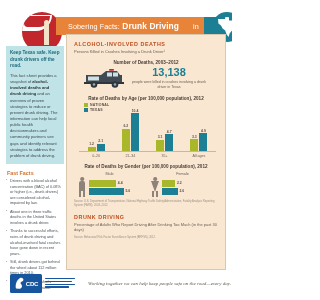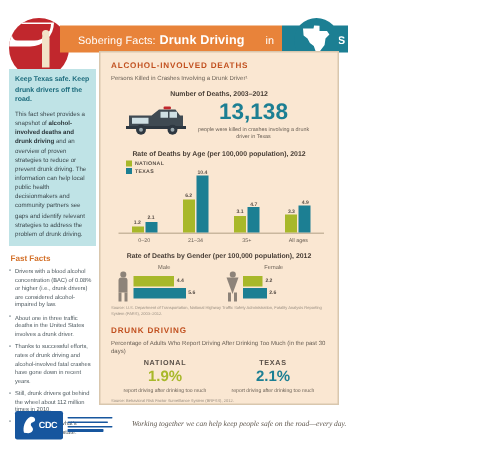--- a/index.html
+++ b/index.html
@@ -5,21 +5,21 @@
   * { box-sizing: border-box; margin: 0; padding: 0; }
   html, body {
     width: 232px; height: 300px;
     font-family: "Liberation Sans", sans-serif;
     background: #ffffff;
     overflow: hidden;
   }
   .page { position: relative; width: 232px; height: 300px; background: #fff; }
 
   
-  .header { position: absolute; left: 0; top: 12px; width: 260px; height: 34px; }
+  .header { position: absolute; left: 16px; top: 12px; width: 260px; height: 34px; }
   .logo-circle {
     position: absolute; left: 6px; top: 0px; width: 40px; height: 40px;
     border-radius: 50%; background: #c1272d; overflow: hidden;
   }
   .logo-circle .swoosh {
     position: absolute; left: -4px; top: 3px; width: 34px; height: 16px;
     background: #ffffff; border-radius: 0 0 40px 14px;
   }
   .logo-circle .swoosh2 {
     position: absolute; left: 2px; top: 4px; width: 26px; height: 11px;
@@ -108,21 +108,21 @@
   }
   .sec-sub { font-size: 4px; color: #6b6156; margin-top: 1.5px; line-height: 1.4; }
 
   .chart-title {
     font-size: 4.6px; font-weight: bold; color: #4a4038;
     text-align: center; margin-top: 6px;
   }
 
   
   .hero { display: flex; align-items: center; gap: 6px; margin-top: 2px; padding: 0 10px; }
-  .hero-num { font-size: 15px; font-weight: bold; color: #1c7f93; line-height: 1; text-align: center; }
+  .hero-num { font-size: 11px; font-weight: bold; color: #1c7f93; line-height: 1; text-align: center; }
   .hero-cap { font-size: 3.6px; color: #6b6156; line-height: 1.45; text-align: center; margin-top: 1.5px; }
   .car { position: relative; width: 40px; height: 22px; flex: 0 0 40px; }
 
   
   .legend { display: flex; flex-direction: column; gap: 1.2px; margin: 2px 0 0 10px; }
   .legend-row { display: flex; align-items: center; gap: 2px; }
   .legend-sw { width: 4px; height: 4px; }
   .legend-lb { font-size: 3.5px; font-weight: bold; color: #5a5048; letter-spacing: .2px; }
 
   
@@ -373,29 +373,17 @@
         </div>
       </div>
     </div>
 
     <div class="src">Source: U.S. Department of Transportation, National Highway Traffic Safety Administration, Fatality Analysis Reporting System (FARS), 2003–2012.</div>
 
     <div class="sec">
       <div class="sec-title">DRUNK DRIVING</div>
       <div class="sec-sub">Percentage of Adults Who Report Driving After Drinking Too Much (in the past 30 days)</div>
 
-      <div class="dd-cols">
-        <div class="dd-col">
-          <div class="dd-lab">NATIONAL</div>
-          <div class="dd-num nat">1.9%</div>
-          <div class="dd-cap">report driving after drinking too much</div>
-        </div>
-        <div class="dd-col">
-          <div class="dd-lab">TEXAS</div>
-          <div class="dd-num tex">2.1%</div>
-          <div class="dd-cap">report driving after drinking too much</div>
-        </div>
-      </div>
     </div>
 
     <div class="src">Source: Behavioral Risk Factor Surveillance System (BRFSS), 2012.</div>
   </div>
 </div>
 
 </body></html>

